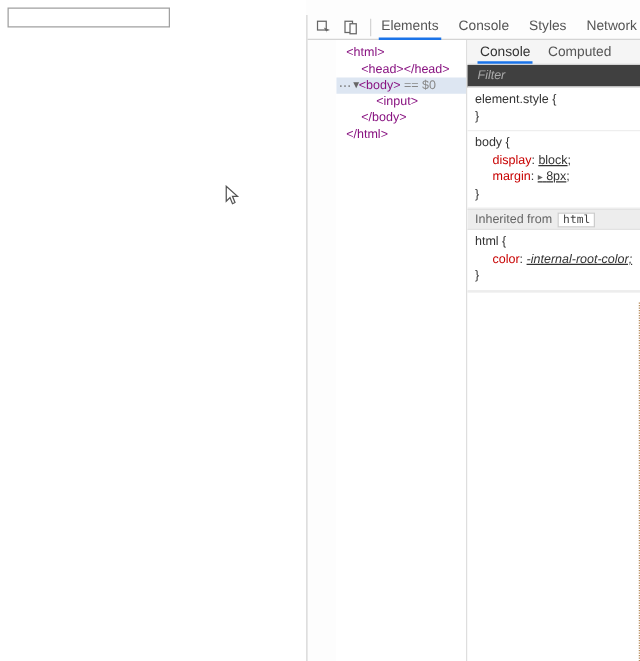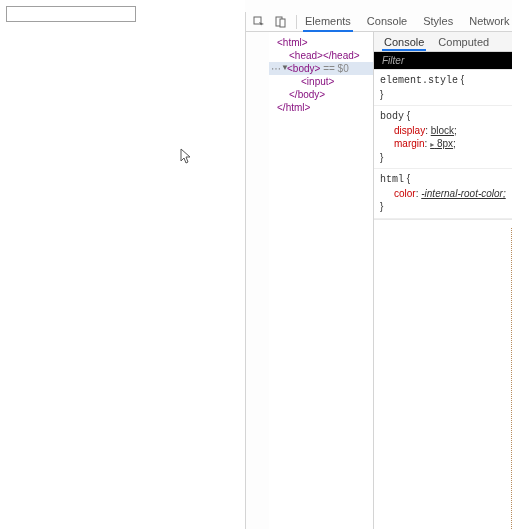--- a/index.html
+++ b/index.html
@@ -26,25 +26,25 @@
   .selected-row { background: #dde6f2; position: relative; padding-left: 18px; }
   .selected-row::before { content: "⋯"; position: absolute; left: 2px; color: #777; font-size: 10px; }
   .caret { position: absolute; left: 12px; color: #666; font-size: 8px; }
   .dollar { color: #888; }
 
   .styles-pane { flex: 1; display: flex; flex-direction: column; background: #fafafa; }
   .sub-tabs { height: 20px; border-bottom: 1px solid #d4d4d4; display: flex; align-items: flex-end; gap: 14px; padding-left: 10px; background: #f5f5f5; }
   .sub-tab { font-size: 11px; color: #555; padding-bottom: 3px; position: relative; }
   .sub-tab.active { color: #333; }
   .sub-tab.active::after { content: ""; position: absolute; left: -2px; right: -2px; bottom: 0; height: 2px; background: #1a73e8; }
-  .filter-row { height: 18px; border-bottom: 1px solid #e8e8e8; display: flex; align-items: center; padding-left: 8px; color: #aaa; font-size: 10px; font-style: italic; background: #000000; }
+  .filter-row { height: 18px; border-bottom: 1px solid #e8e8e8; display: flex; align-items: center; padding-left: 8px; color: #aaa; font-size: 10px; font-style: italic; background: #404040; }
 
   .rules { background: #fff; font-family: Menlo, Consolas, monospace; font-size: 10px; }
   .rule-block { padding: 3px 6px 4px; border-bottom: 1px solid #eee; line-height: 1.35; }
-  .selector { color: #333; font-family: Liberation Mono, monospace; }
+  .selector { color: #333; }
   .brace { color: #333; }
   .prop-line { padding-left: 14px; }
   .prop-name { color: #c80000; }
   .prop-sep { color: #333; }
   .prop-val { color: #333; text-decoration: underline; }
   .prop-val .tri { color: #666; font-size: 8px; }
   .inherit-bar { background: #ededed; color: #666; padding: 2px 6px; font-size: 10px; border-top: 1px solid #e2e2e2; border-bottom: 1px solid #e2e2e2; }
   .inherit-bar .box { background: #fff; border: 1px solid #ccc; padding: 0 3px; margin-left: 2px; color: #444; font-family: Menlo, Consolas, monospace; font-size: 9px; }
 
   .box-area { flex: 1; background: #fff; border-top: 1px solid #e8e8e8; position: relative; }
@@ -105,20 +105,23 @@
         <div class="rule-block">
           <span class="selector">element.style</span> <span class="brace">{</span><br>
           <span class="brace">}</span>
         </div>
         <div class="rule-block">
           <span class="selector">body</span> <span class="brace">{</span><br>
           <span class="prop-line"><span class="prop-name">display</span><span class="prop-sep">: </span><span class="prop-val">block</span><span class="prop-sep">;</span></span><br>
           <span class="prop-line"><span class="prop-name">margin</span><span class="prop-sep">: </span><span class="prop-val"><span class="tri">▸</span> <span>8px</span></span><span class="prop-sep">;</span></span><br>
           <span class="brace">}</span>
         </div>
+        <div class="inherit-bar">
+          <span>Inherited from</span> <span class="box">html</span>
+        </div>
         <div class="rule-block">
           <span class="selector">html</span> <span class="brace">{</span><br>
           <span class="prop-line"><span class="prop-name">color</span><span class="prop-sep">: </span><span class="prop-val"><i>-internal-root-color;</i></span></span><br>
           <span class="brace">}</span>
         </div>
       </div>
 
       <div class="box-area">
         <div class="dotted-edge"></div>
       </div>

